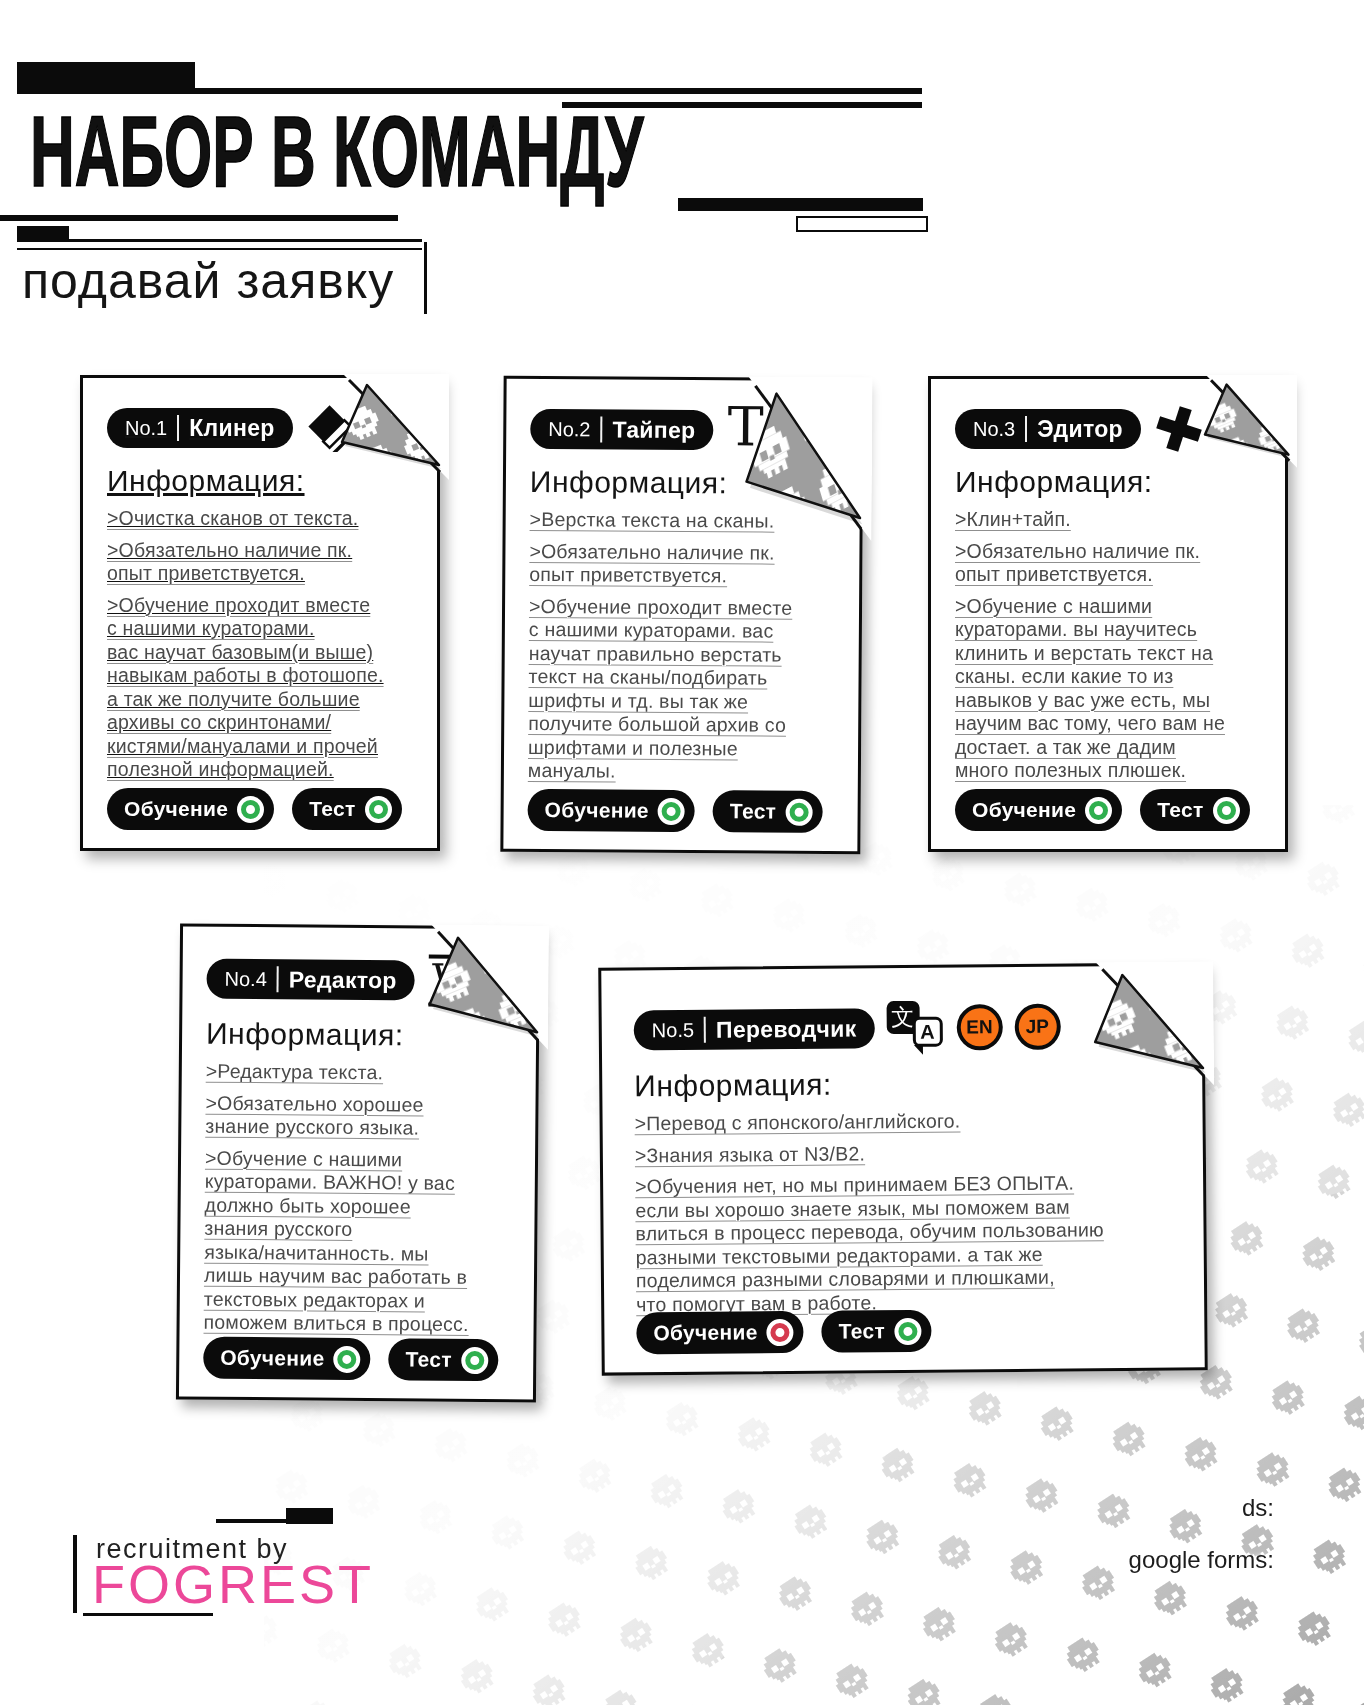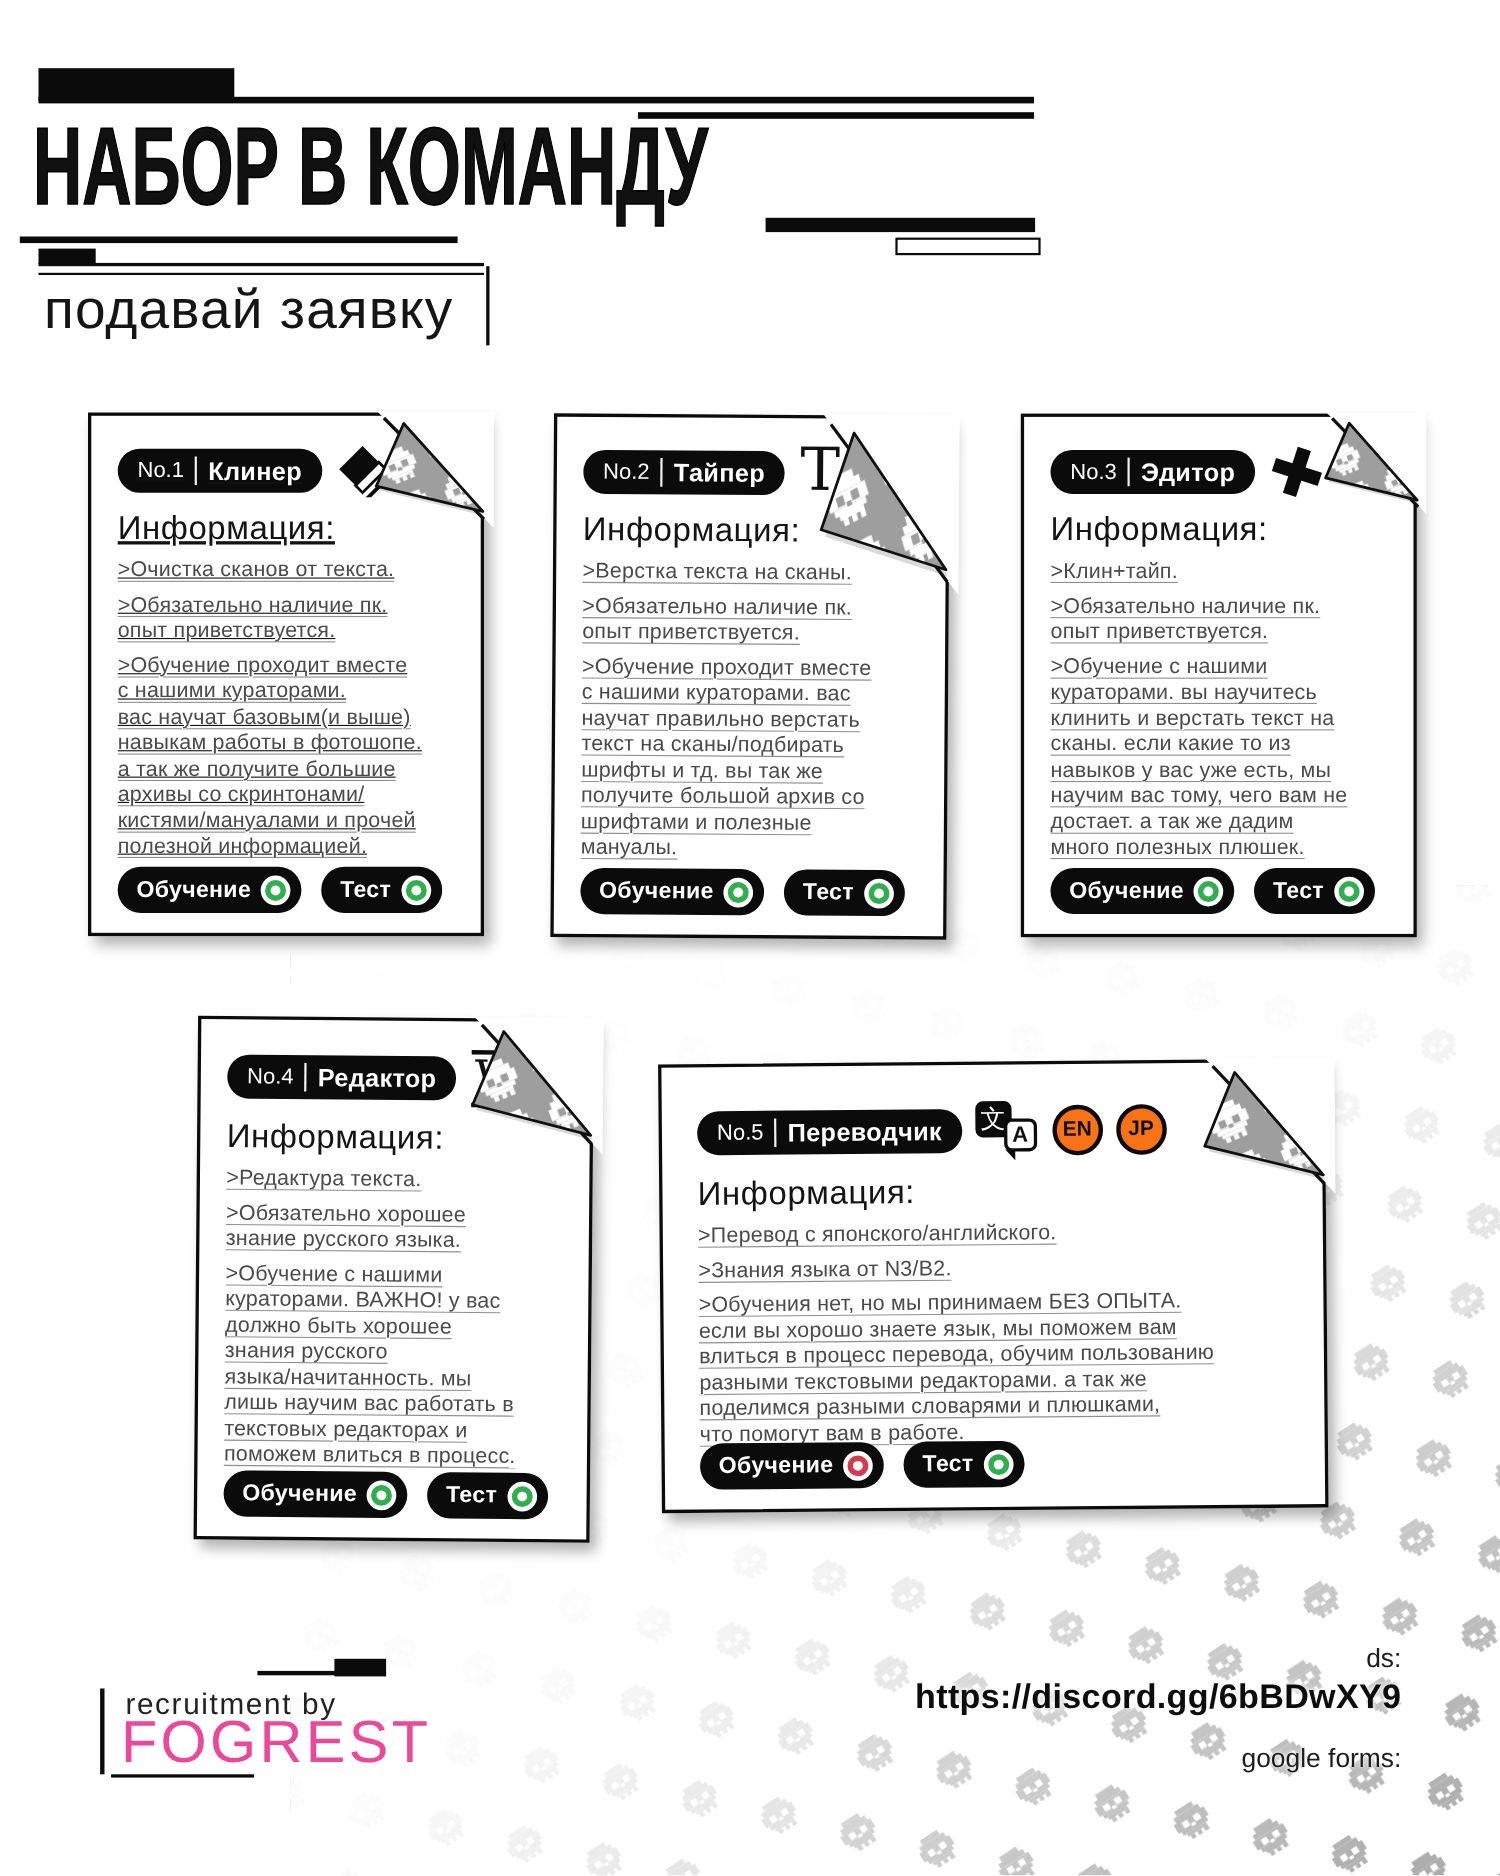--- a/index.html
+++ b/index.html
@@ -1,18 +1,18 @@
 <!DOCTYPE html>
 <html style="--green: #2FAF4E; --red: #D53A4F;"><head>
 <meta charset="utf-8">
 <style>
   html,body{margin:0;padding:0;}
   body{width:1364px;height:1705px;position:relative;overflow:hidden;background:#fff;
        font-family:"Liberation Sans",sans-serif;color:#111;}
-  .abs{position:absolute;margin-left:18px;}
+  .abs{position:absolute;}
   .blk{background:#0b0b0b;}
   
   .bar-a{left:17px;top:62px;width:178px;height:30px;z-index:2;}
   .line-a{left:17px;top:88px;width:905px;height:6px;z-index:2;}
   .line-b{left:562px;top:102px;width:360px;height:6px;z-index:2;}
   .title{left:30px;top:94px;font-size:100px;font-weight:bold;white-space:nowrap;
          transform:scaleX(0.62);transform-origin:0 0;letter-spacing:0;
          -webkit-text-stroke:1.5px #000;z-index:2;}
   .line-c{left:0;top:215px;width:398px;height:6px;z-index:2;}
   .bar-b{left:678px;top:198px;width:245px;height:13px;z-index:2;}
@@ -395,15 +395,14 @@
   <div class="abs blk logo-line"></div>
   <div class="abs blk logo-bar"></div>
   <div class="abs blk logo-v"></div>
   <div class="abs logo-by">recruitment by</div>
   <div class="abs logo-name">FOGREST</div>
   <div class="abs blk logo-under"></div>
 </div>
 
 <div class="links">
   <div class="link-label">ds:</div>
-  <div class="link-url">https://discord.gg/6bBDwXY9</div>
   <div class="link-label">google forms:</div>
 </div>
 
 </body></html>

